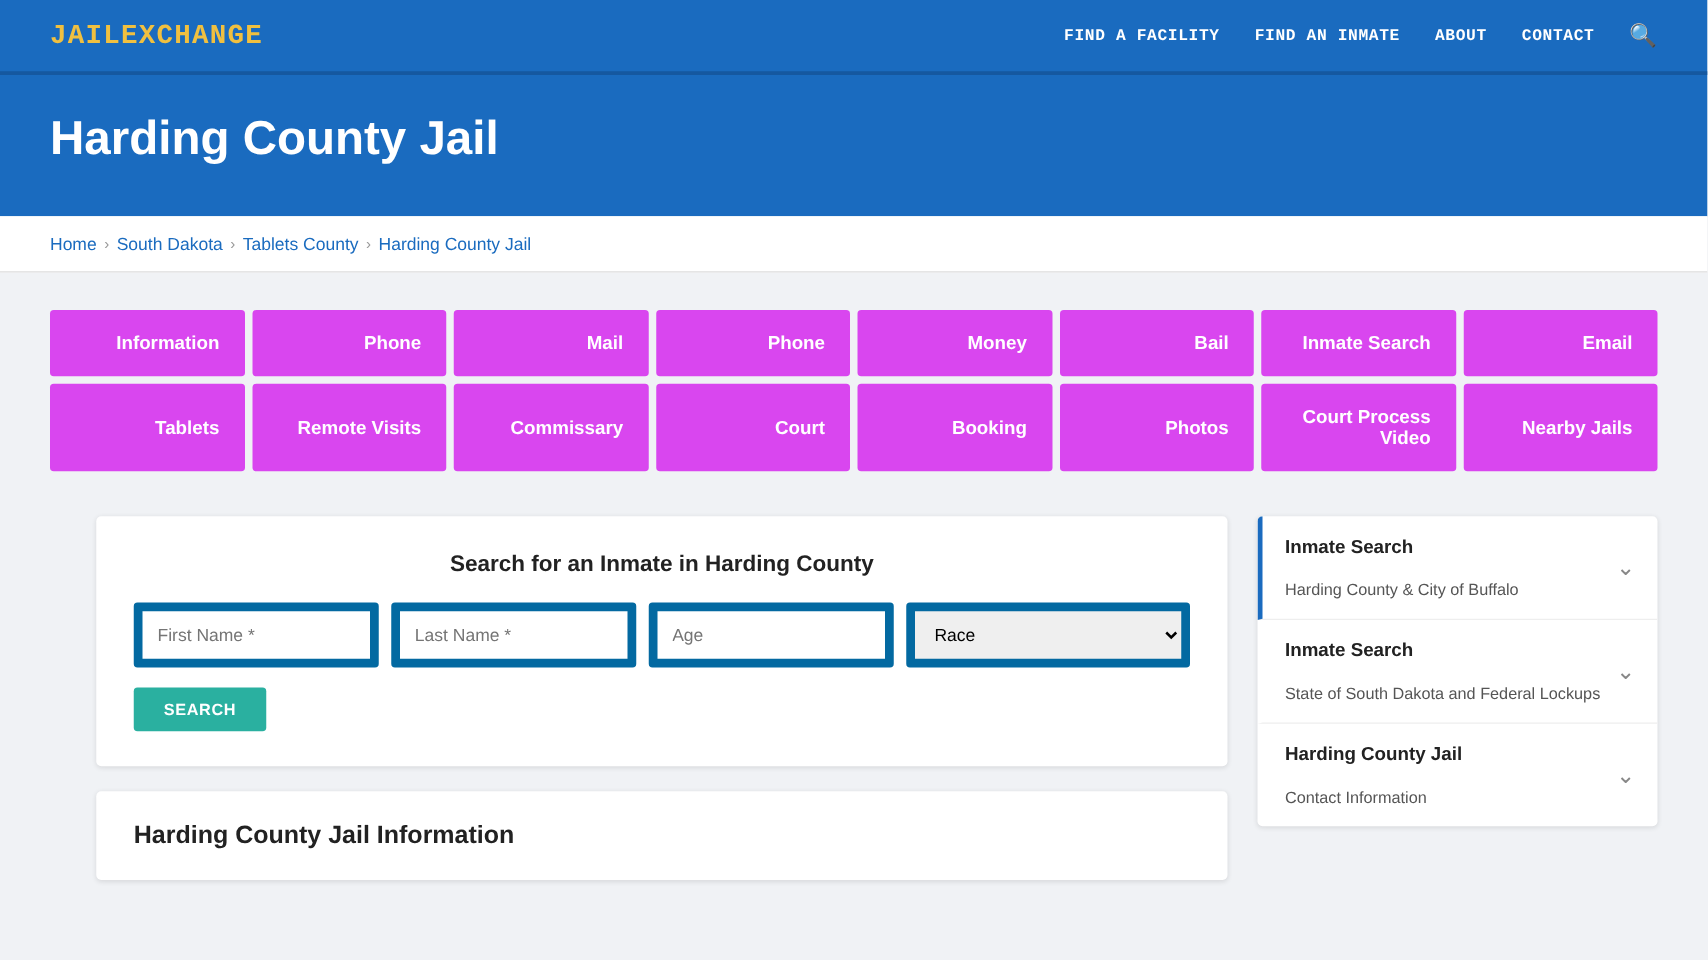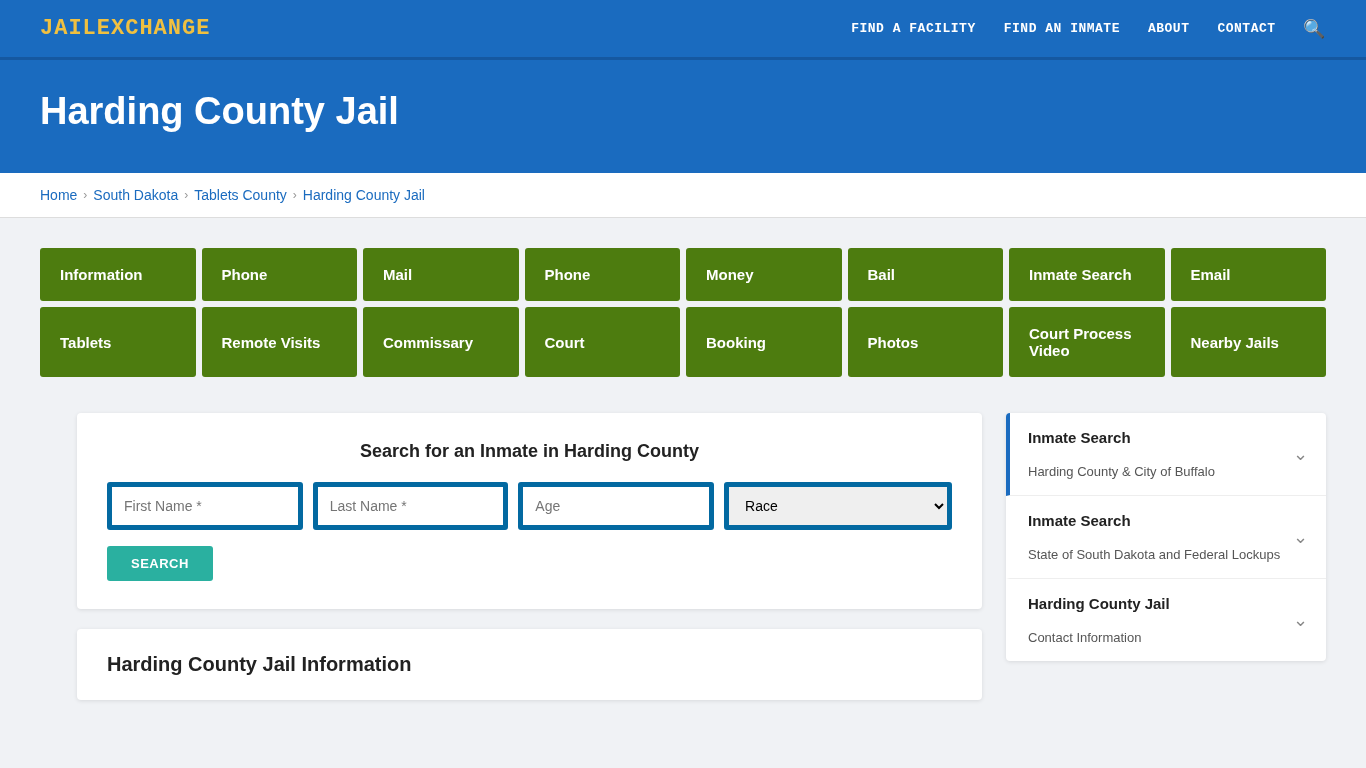--- a/index.html
+++ b/index.html
@@ -83,30 +83,30 @@
 
     
     .btn-grid {
       display: flex;
       flex-wrap: wrap;
       gap: 6px;
       margin-bottom: 30px;
       justify-content: flex-start;
     }
     .btn-tile {
-      background: #4d7c0f;
+      background: #d946ef;
       color: white;
       border: none;
       padding: 18px 20px;
       font-size: 15px;
       font-weight: 600;
       cursor: pointer;
       border-radius: 3px;
       min-width: 140px;
-      text-align: left;
+      text-align: right;
       flex: 1 1 140px;
       max-width: 180px;
     }
 
     
     .content-row {
       display: flex;
       gap: 24px;
       align-items: flex-start;
     }
@@ -127,21 +127,21 @@
       margin-bottom: 20px;
       color: #222;
     }
     .search-fields {
       display: flex;
       gap: 10px;
       margin-bottom: 16px;
       flex-wrap: wrap;
     }
     .search-fields input, .search-fields select {
-      border: 5px solid #0369a1;
+      border: 7px solid #0369a1;
       border-radius: 3px;
       padding: 10px 12px;
       font-size: 14px;
       flex: 1;
       min-width: 100px;
     }
     .search-fields select {
       flex: 1.2;
     }
     .search-btn {

